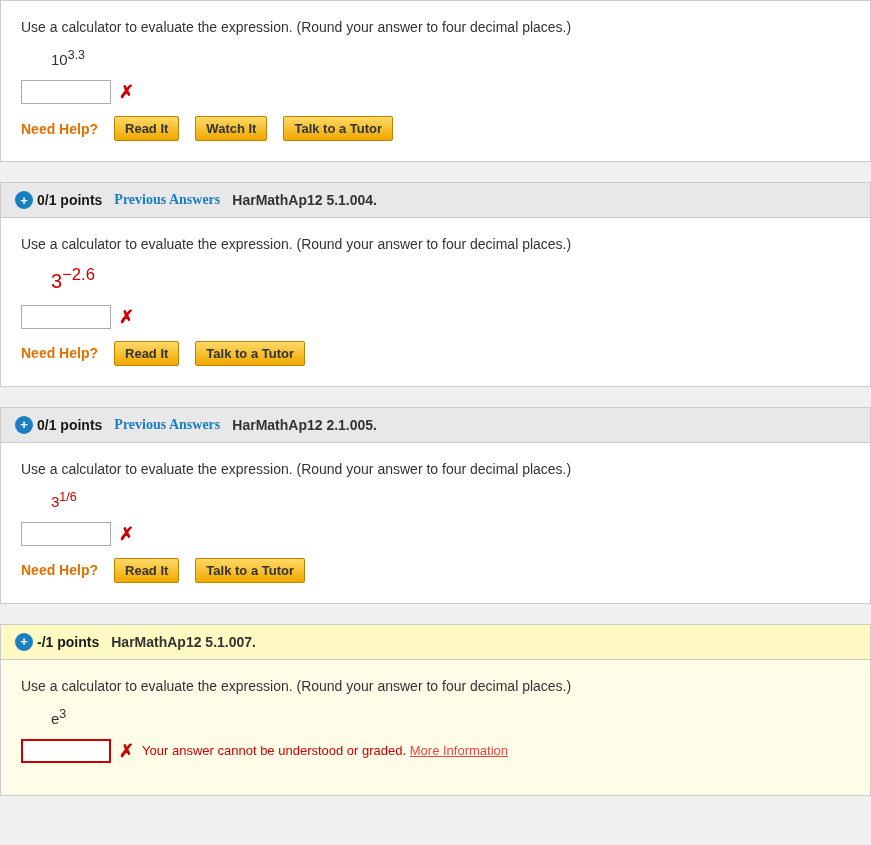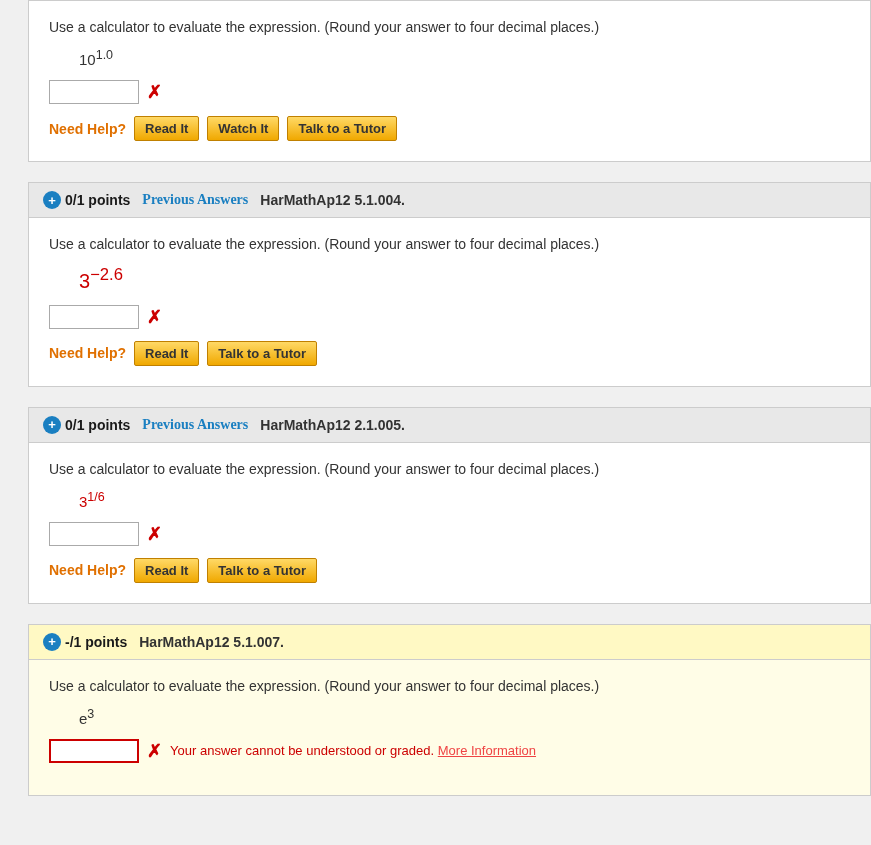--- a/index.html
+++ b/index.html
@@ -6,21 +6,20 @@
     body {
       font-family: Arial, sans-serif;
       font-size: 14px;
       background: #f0f0f0;
       color: #333;
     }
     .page-wrapper {
       max-width: 871px;
       margin: 0 auto;
       background: #f0f0f0;
-      padding-left: 28px;
     }
 
     
     .question-block {
       background: #fff;
       border: 1px solid #ccc;
       margin-bottom: 20px;
     }
 
     .question-header {
@@ -115,21 +114,21 @@
     }
 
     .error-msg a {
       color: #ef4444;
       margin-top: 11px;
     }
 
     .need-help-row {
       display: flex;
       align-items: center;
-      gap: 8px;
+      gap: 16px;
       margin-top: 4px;
     }
 
     .need-help-label {
       color: #e07000;
       font-weight: bold;
       font-size: 14px;
     }
 
     .help-btn {
@@ -168,21 +167,21 @@
     }
   </style>
 </head>
 <body>
 
 <div class="page-wrapper">
 
   <div class="question-block-first">
     <p class="question-text">Use a calculator to evaluate the expression. (Round your answer to four decimal places.)</p>
     <div style="margin: 8px 0 12px 30px;">
-      <span style="font-size:15px;">10<sup>1.0</sup></span>
+      <span style="font-size:15px;">10<sup>3.3</sup></span>
     </div>
     <div class="answer-row">
       <input type="text" class="answer-input" value="" style="">
       <span class="x-mark">✗</span>
     </div>
     <div class="need-help-row">
       <span class="need-help-label">Need Help?</span>
       <button class="help-btn">Read It</button>
       <button class="help-btn">Watch It</button>
       <button class="help-btn">Talk to a Tutor</button>

